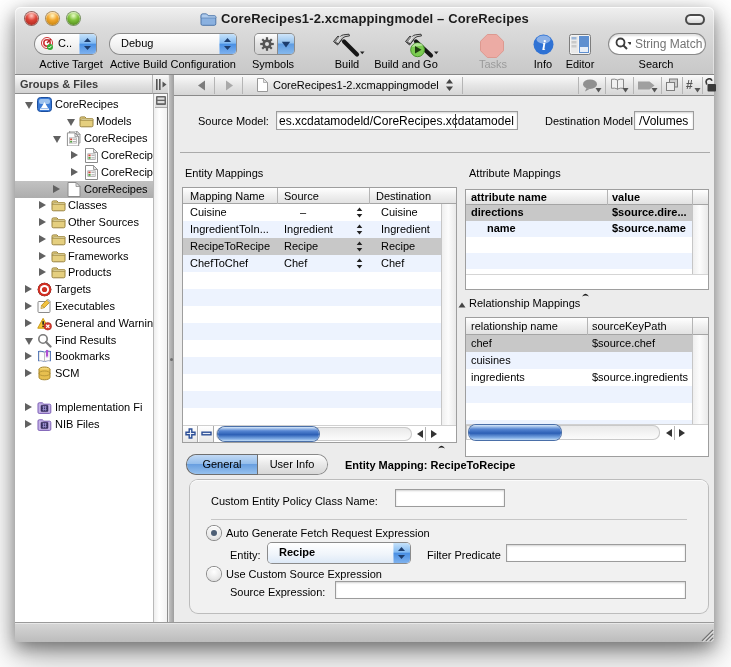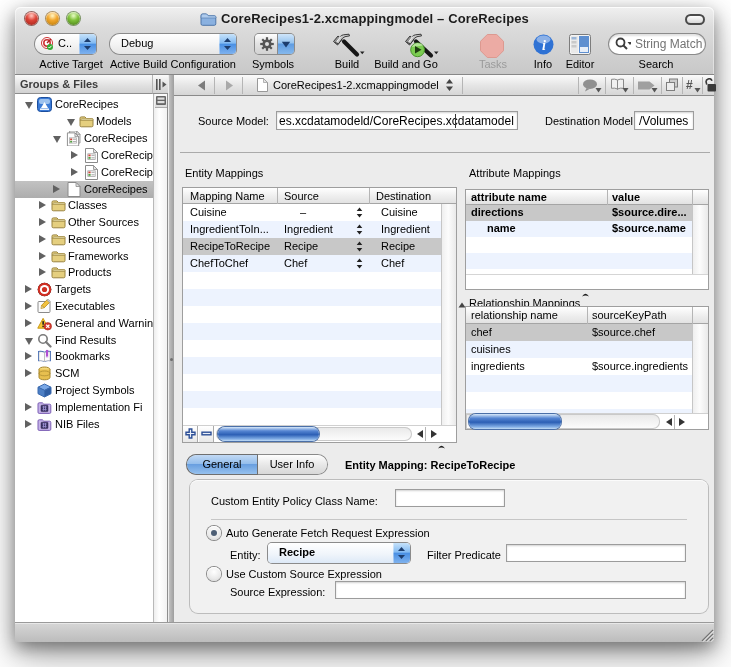--- a/index.html
+++ b/index.html
@@ -346,28 +346,20 @@
         </div>
       <div class="tree-row" style="top:271px;">
           <span class="tri tri-r" style="left:10px;"></span>
         <svg class="icn" style="left:22px" width="15" height="15" viewBox="0 0 15 15">
             <ellipse cx="7.5" cy="3.4" rx="5.5" ry="2.4" fill="#f5d97a" stroke="#a8872c"></ellipse>
             <path d="M2 3.4 v8 a5.5 2.4 0 0 0 11 0 v-8" fill="#e7bf4f" stroke="#a8872c"></path>
             <ellipse cx="7.5" cy="7.4" rx="5.5" ry="2.4" fill="none" stroke="#a8872c" stroke-width="0.7"></ellipse>
           </svg>
         <span class="tlabel" style="left:40px;">SCM</span>
         </div>
-      <div class="tree-row" style="top:288px;">
-        <svg class="icn" style="left:22px" width="15" height="15" viewBox="0 0 15 15">
-            <path d="M7.5 1 L14 4.2 L7.5 7.4 L1 4.2 z" fill="#7aa8e6" stroke="#3b6bb0"></path>
-            <path d="M1 4.2 v6.5 L7.5 14 v-6.6 z" fill="#4d7fc4" stroke="#3b6bb0"></path>
-            <path d="M14 4.2 v6.5 L7.5 14 v-6.6 z" fill="#2f5ea3" stroke="#3b6bb0"></path>
-          </svg>
-        <span class="tlabel" style="left:40px;">Project Symbols</span>
-        </div>
       <div class="tree-row" style="top:305px;">
           <span class="tri tri-r" style="left:10px;"></span>
         <svg class="icn" style="left:22px" width="15" height="15" viewBox="0 0 15 15">
             <path d="M1 4 a1.2 1.2 0 0 1 1.2 -1.2 h3.2 l1.4 1.4 h5.8 a1.2 1.2 0 0 1 1.2 1.2 v6.8 a1.2 1.2 0 0 1 -1.2 1.2 h-10.4 a1.2 1.2 0 0 1 -1.2 -1.2 z" fill="#c5b3e8" stroke="#7c5fb5"></path>
             <rect x="4" y="5.2" width="7" height="6.4" rx="0.8" fill="#3d3566" stroke="#2a234a" stroke-width="0.5"></rect>
             <path d="M5.5 7 h4 M5.5 9.6 h4 M6.5 6 v4.6 M8.5 6 v4.6" stroke="#9a8fd0" stroke-width="0.9"></path>
           </svg>
         <span class="tlabel" style="left:40px;">Implementation Fi</span>
         </div>
       <div class="tree-row" style="top:322px;">
@@ -545,21 +537,21 @@
         <div style="position:absolute; left:226px; top:15px; width:16px; height:69px; background:linear-gradient(90deg,#efefef,#fcfcfc 45%,#e9e9e9); border-left:1px solid #c6c6c6;"></div>
         <div style="position:absolute; left:0; top:84px; width:242px; height:15px; background:#fff; border-top:1px solid #d5d5d5;"></div>
       </div>
       <svg width="9" height="7" style="position:absolute; left:407px; top:216px;" viewBox="0 0 9 7">
           <path d="M1 5.5 Q4.5 0.2 8 5.5 Q4.5 3.4 1 5.5 z" fill="#1a1a1a"></path>
         </svg>
       <svg width="8" height="6" style="position:absolute; left:284px; top:227px;" viewBox="0 0 8 6">
           <path d="M4 0.5 L7.5 5.5 H0.5 z" fill="#444"></path>
         </svg>
       <div class="lbl" style="left:295px; top:222px;">Relationship Mappings</div>
-      <div id="reltable" style="position:absolute; left:292px; top:232px; width:242px; height:122px; background:#fff; box-shadow:0 0 0 1px #9e9e9e;">
+      <div id="reltable" style="position:absolute; left:292px; top:243px; width:242px; height:138px; background:#fff; box-shadow:0 0 0 1px #9e9e9e;">
         <div class="thead" style="left:0; top:0; width:242px; height:17px;">
           <div class="th" style="left:5px;">relationship name</div>
           <div class="th" style="left:126px;">sourceKeyPath</div>
           <div class="vline" style="left:121px; top:0; height:17px;"></div>
           <div class="vline" style="left:226px; top:0; height:17px;"></div>
         </div>
         <div style="position:absolute; left:0; top:17px; width:226px; height:17px;" class="rowS"></div>
         <div style="position:absolute; left:0; top:34px; width:226px; height:17px;" class="rowB"></div>
         <div style="position:absolute; left:0; top:68px; width:226px; height:17px;" class="rowB"></div>
         <div style="position:absolute; left:0; top:102px; width:226px; height:4px;" class="rowB"></div>

